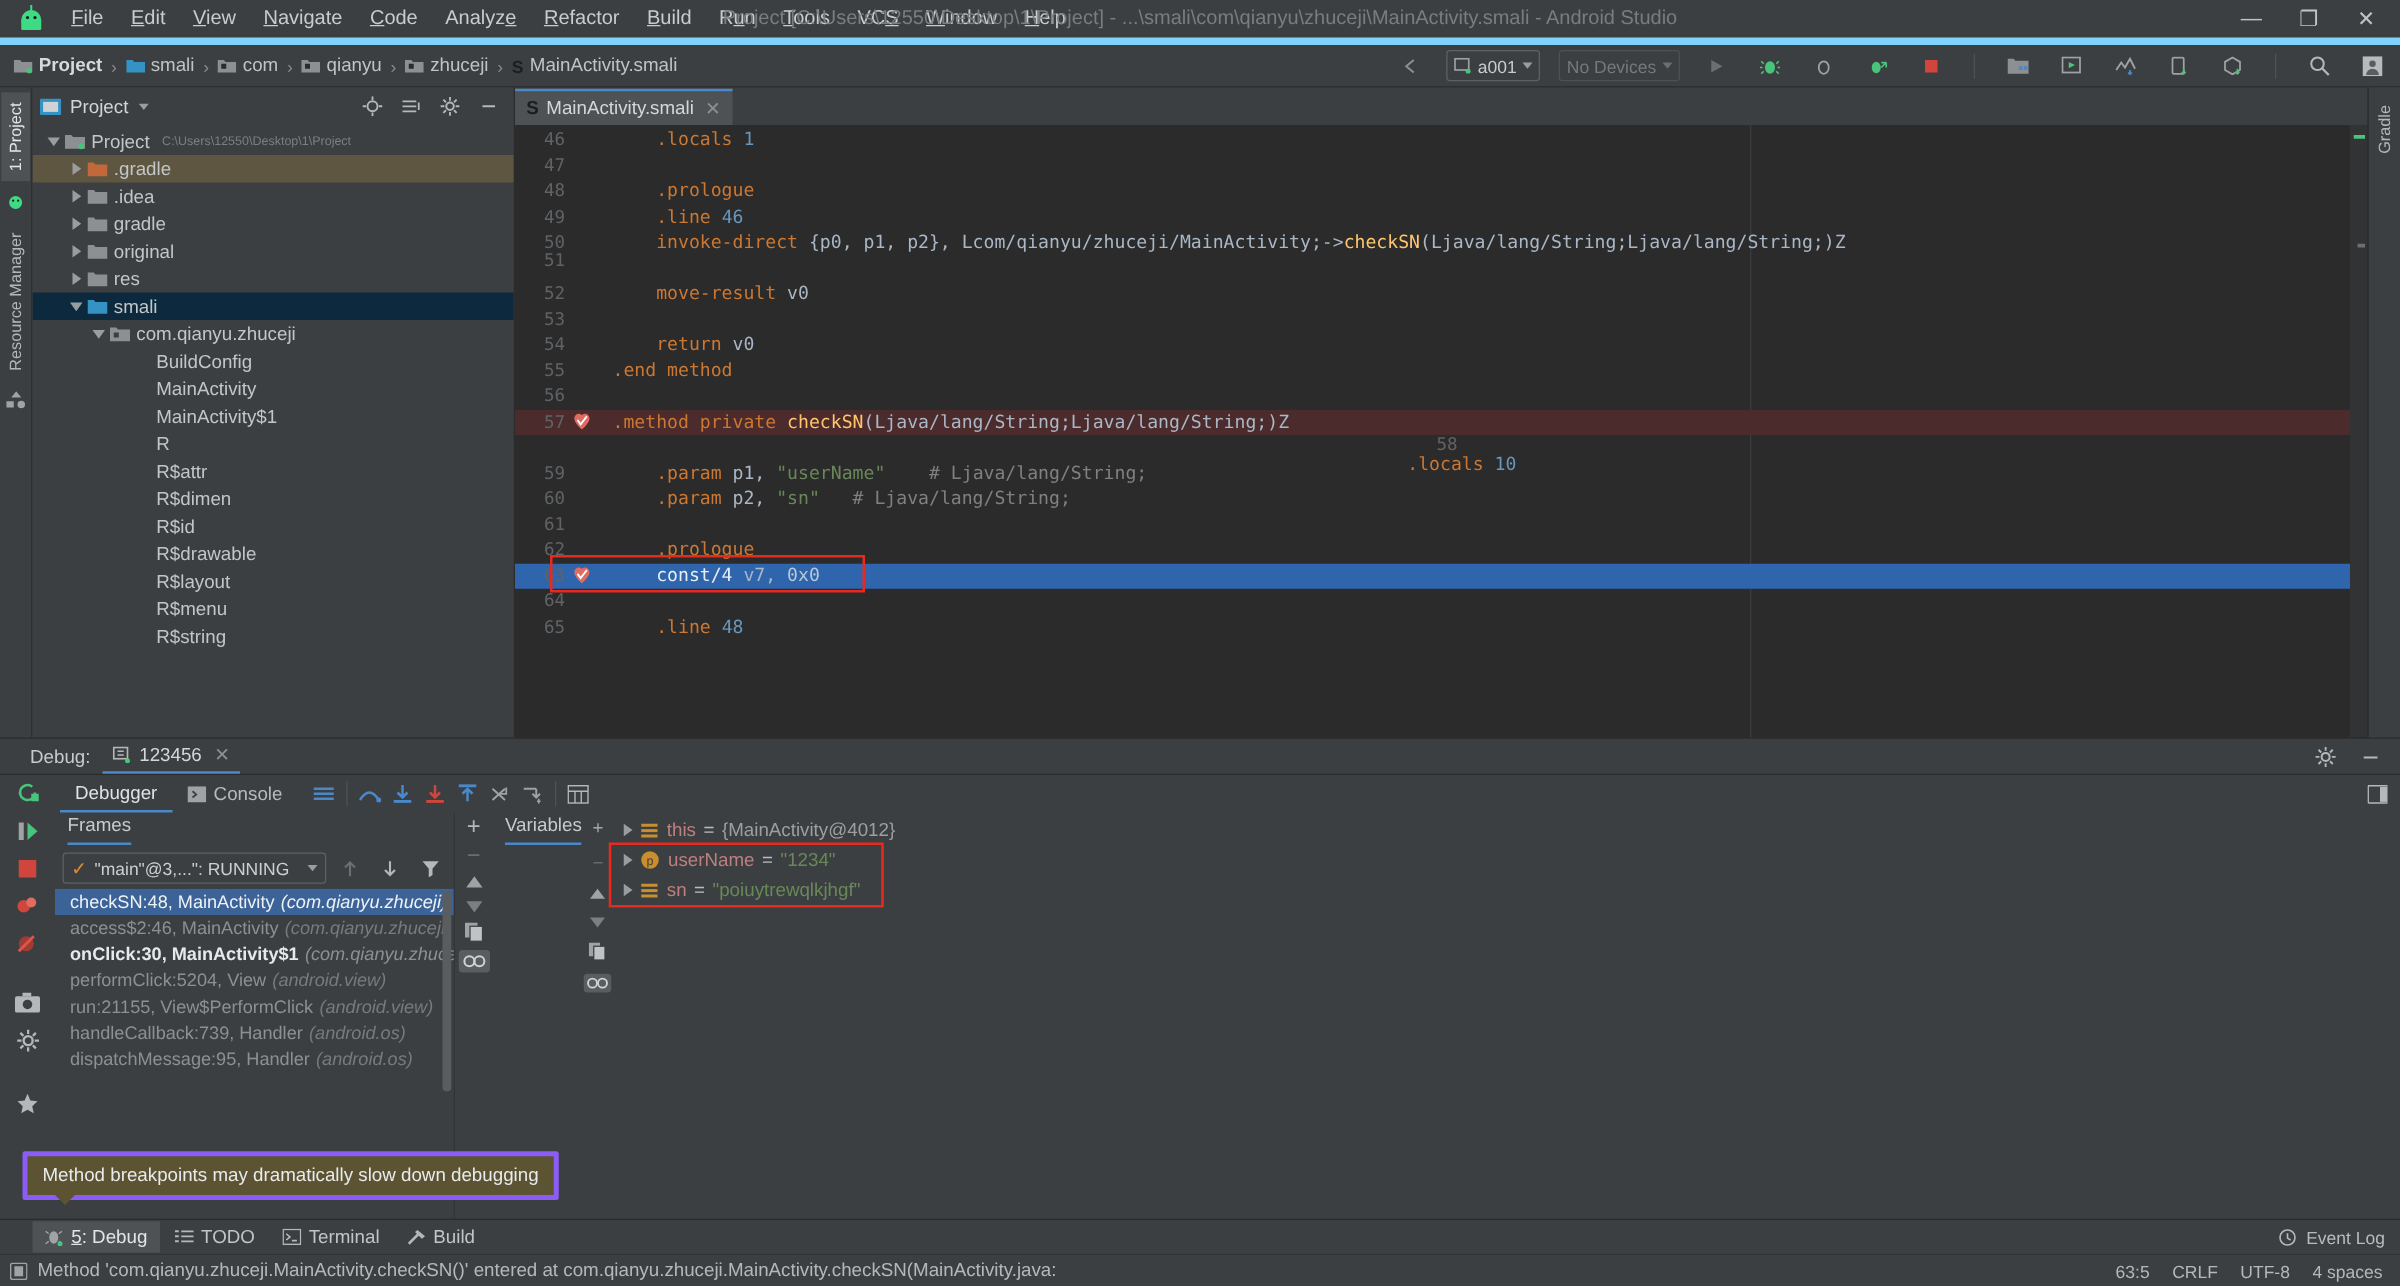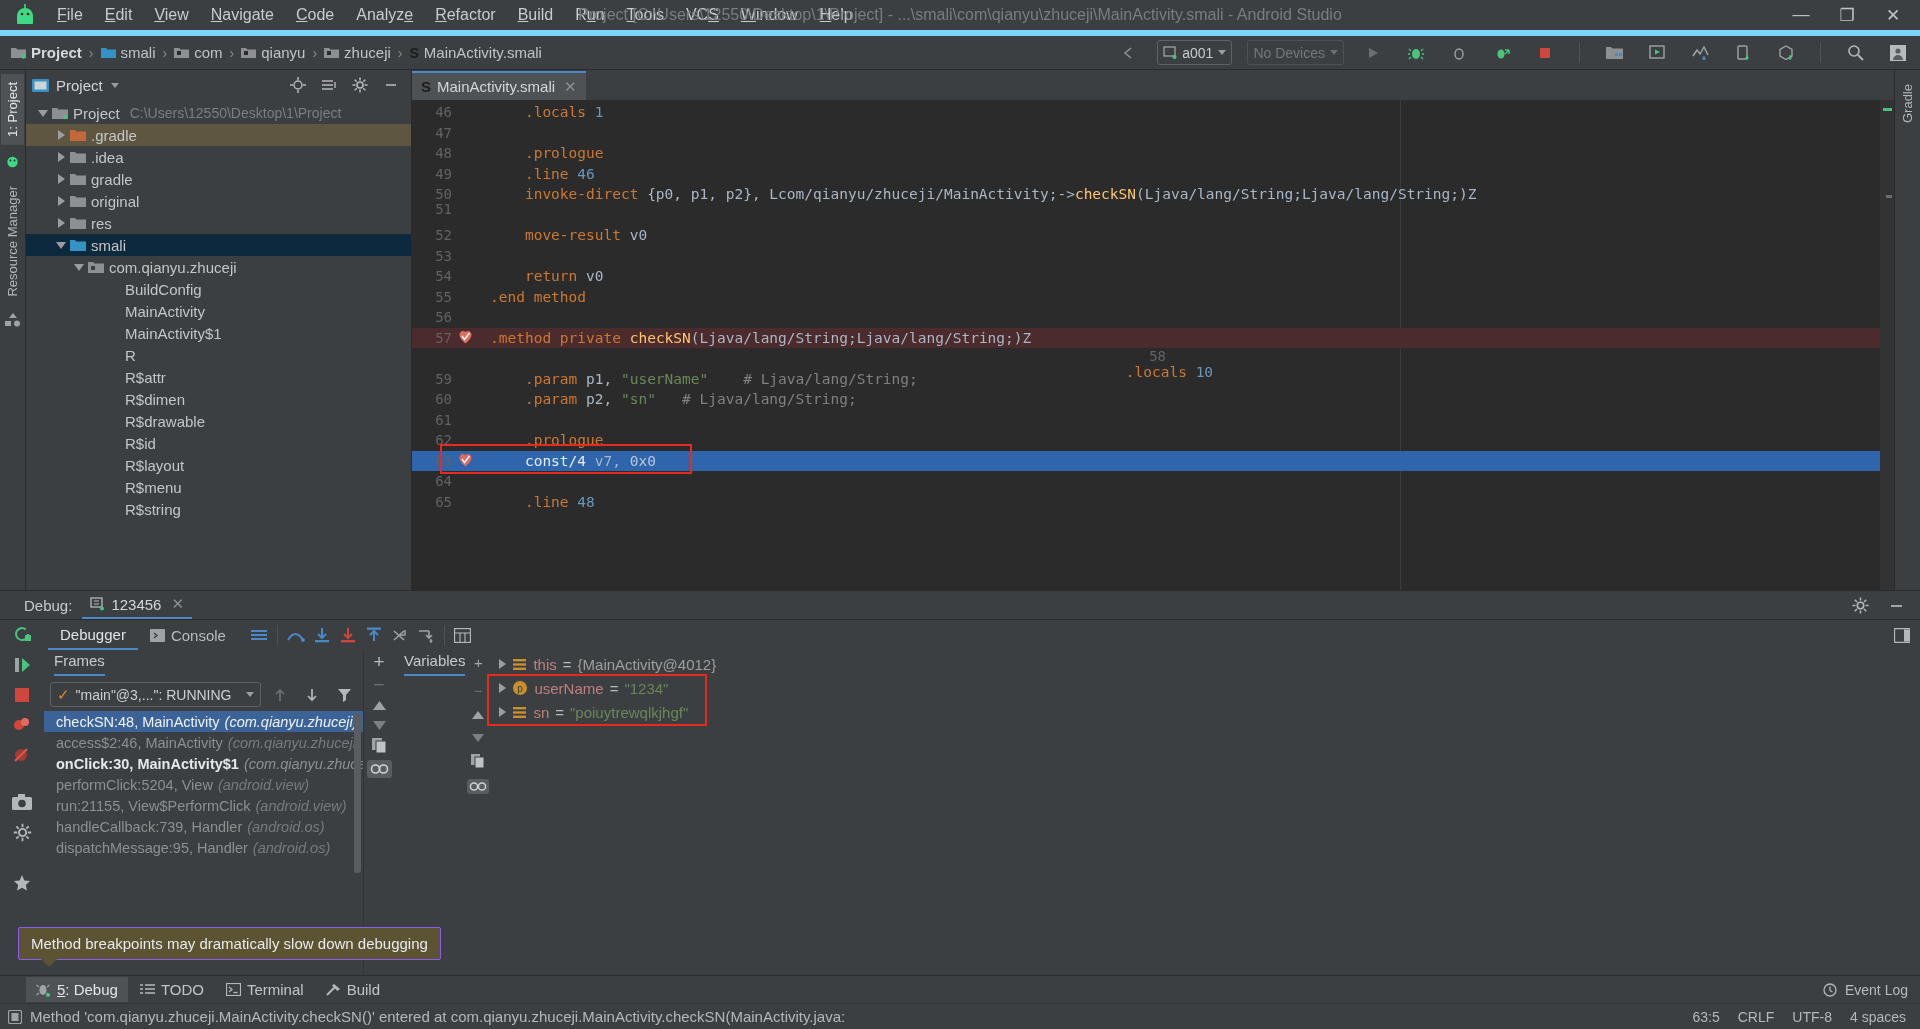--- a/index.html
+++ b/index.html
@@ -72,21 +72,21 @@
   .proj-head .title { font-size: 15px; color: #d2d5d7; margin-left: 7px; }
   .proj-head .acts { margin-left: auto; display: flex; align-items: center; gap: 3px; }
   .proj-tree { flex: 1; overflow: hidden; font-size: 15px; padding-top: 2px; }
   .trow { height: 22px; display: flex; align-items: center; white-space: nowrap; cursor: default; }
   .trow.sel-grey { background: #5e5640; }
   .trow.sel-blue { background: #0d293e; }
   .tw { width: 18px; display: flex; align-items: center; justify-content: center; flex: none; }
   .arrow-r { width:0;height:0;border-top:5px solid transparent;border-bottom:5px solid transparent;border-left:7px solid #9a9d9f; }
   .arrow-d { width:0;height:0;border-left:5px solid transparent;border-right:5px solid transparent;border-top:7px solid #9a9d9f; }
   .tlabel { color: #c3c6c8; margin-left: 5px; }
-  .tsub { color: #7b7f81; margin-left: 10px; font-size: 14px; }
+  .tsub { color: #7b7f81; margin-left: 10px; font-size: 10px; }
   .sfile { color: #3c3f41; font-weight: bold; font-size: 14px; display:inline-block; width:14px; text-align:center;}
 
   
   .editor { flex: 1; display: flex; flex-direction: column; min-width: 0; background: #2b2b2b; }
   .tabbar { height: 30px; background: #3c3f41; display: flex; align-items: flex-end; flex: none; }
   .etab {
     height: 29px; display: flex; align-items: center; gap: 6px; padding: 0 9px;
     background: #4e5254; border-top: 2px solid #4a88c7; font-size: 15px; color: #d4d7d9;
   }
   .etab .x { color: #8d9092; font-size: 15px; margin-left: 3px; }
@@ -159,21 +159,21 @@
   .vrow { height: 24px; display: flex; align-items: center; gap: 6px; font-size: 15px; padding-left: 8px; }
   .vname { color: #bf7f7f; }
   .veq { color: #b8bbbd; }
   .vval { color: #6a8759; }
   .vval.obj { color: #9e9e9e; }
   .vars-redbox { position: absolute; border: 2px solid #e62b1e; pointer-events: none; }
   .barrow-r { width:0;height:0;border-top:5px solid transparent;border-bottom:5px solid transparent;border-left:7px solid #9a9d9f; }
 
   
   .tooltip {
-    position: absolute; background: #5b5332; border: 1px solid #8b5cf6; color: #e8eaec;
+    position: absolute; background: #5b5332; border: 4px solid #8b5cf6; color: #e8eaec;
     font-size: 15px; padding: 7px 12px; border-radius: 2px; white-space: nowrap; z-index: 50;
   }
   .tooltip:after {
     content: ""; position: absolute; left: 22px; bottom: -8px;
     border-left: 8px solid transparent; border-right: 8px solid transparent; border-top: 8px solid #5b5332;
   }
 
   
   .toolbar-bottom {
     height: 28px; background: #3c3f41; display: flex; align-items: center; flex: none;
@@ -570,27 +570,27 @@
           <div class="trow">
             <span style="width:62px;flex:none;"></span>
             <span class="tw"></span>
             <span class="sfile">S</span>
             <span class="tlabel">R$dimen</span>
           </div>
           <div class="trow">
             <span style="width:62px;flex:none;"></span>
             <span class="tw"></span>
             <span class="sfile">S</span>
-            <span class="tlabel">R$drawable</span>
+            <span class="tlabel">R$id</span>
           </div>
           <div class="trow">
             <span style="width:62px;flex:none;"></span>
             <span class="tw"></span>
             <span class="sfile">S</span>
-            <span class="tlabel">R$id</span>
+            <span class="tlabel">R$drawable</span>
           </div>
           <div class="trow">
             <span style="width:62px;flex:none;"></span>
             <span class="tw"></span>
             <span class="sfile">S</span>
             <span class="tlabel">R$layout</span>
           </div>
           <div class="trow">
             <span style="width:62px;flex:none;"></span>
             <span class="tw"></span>

